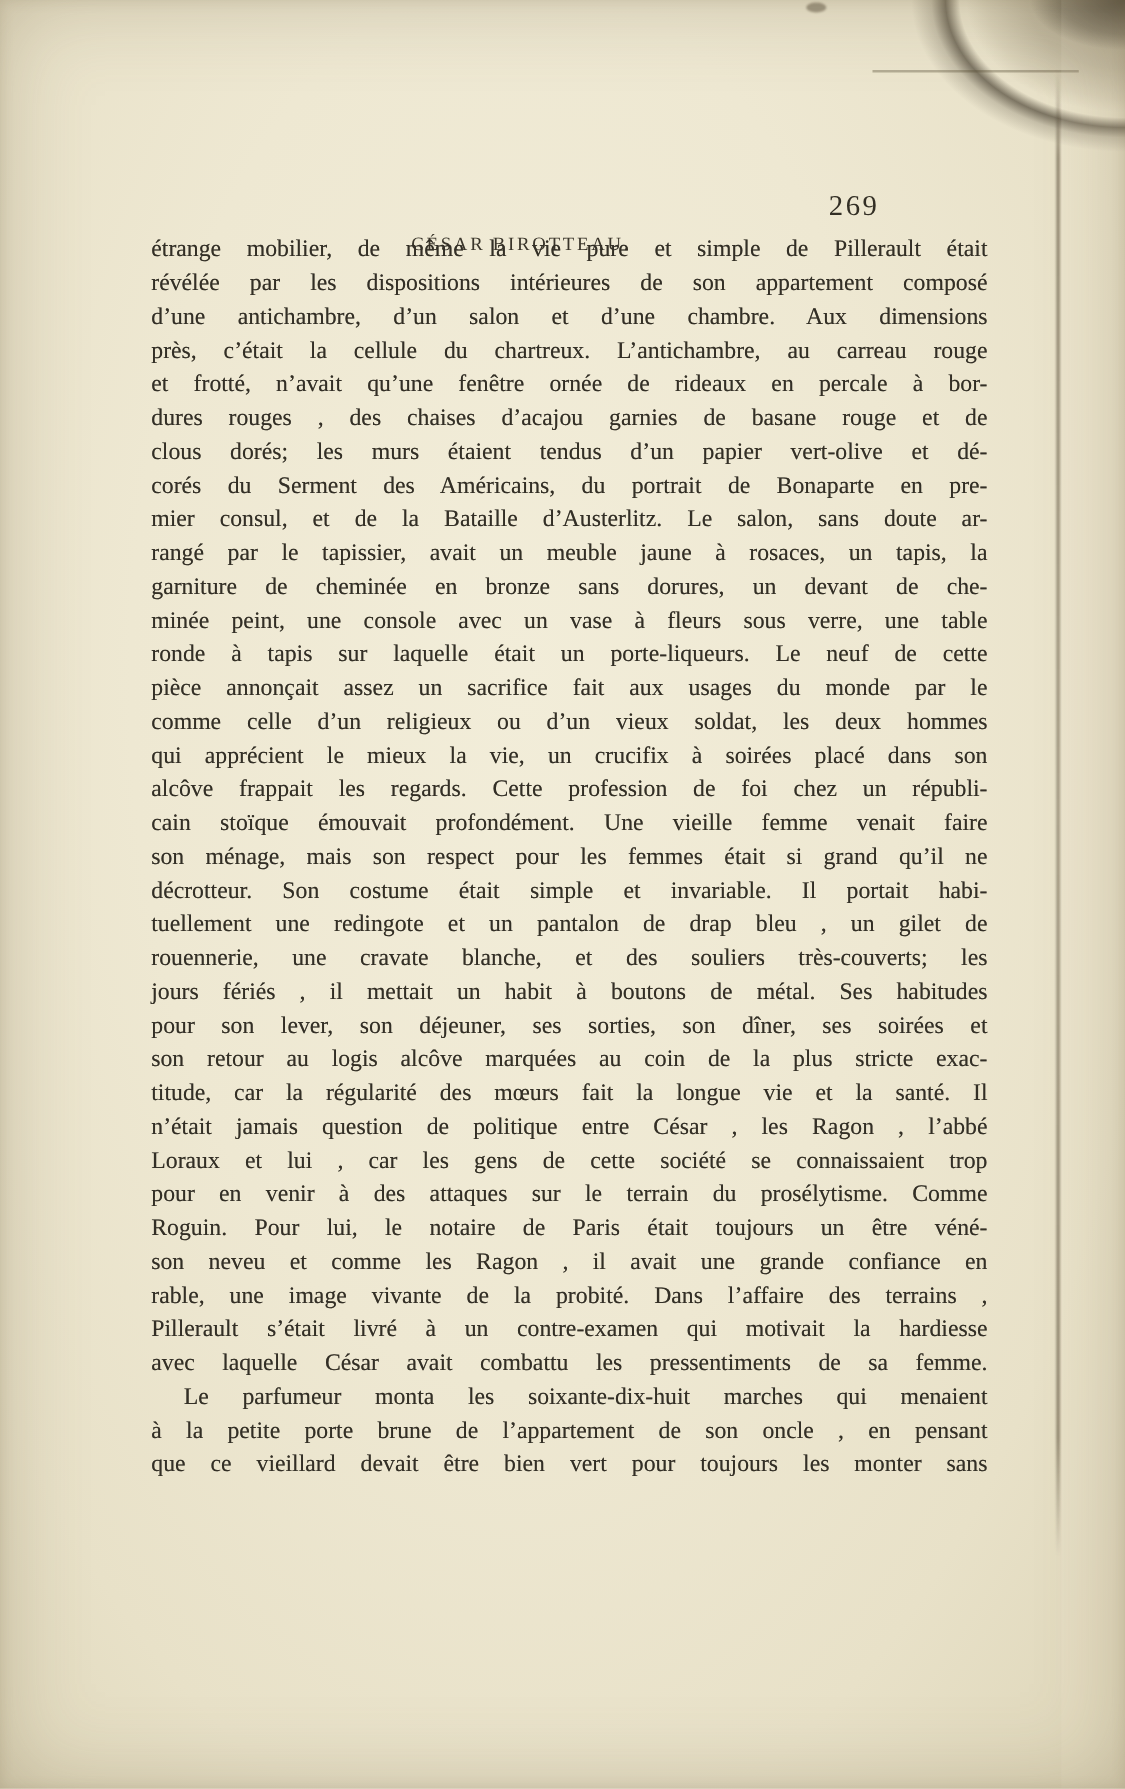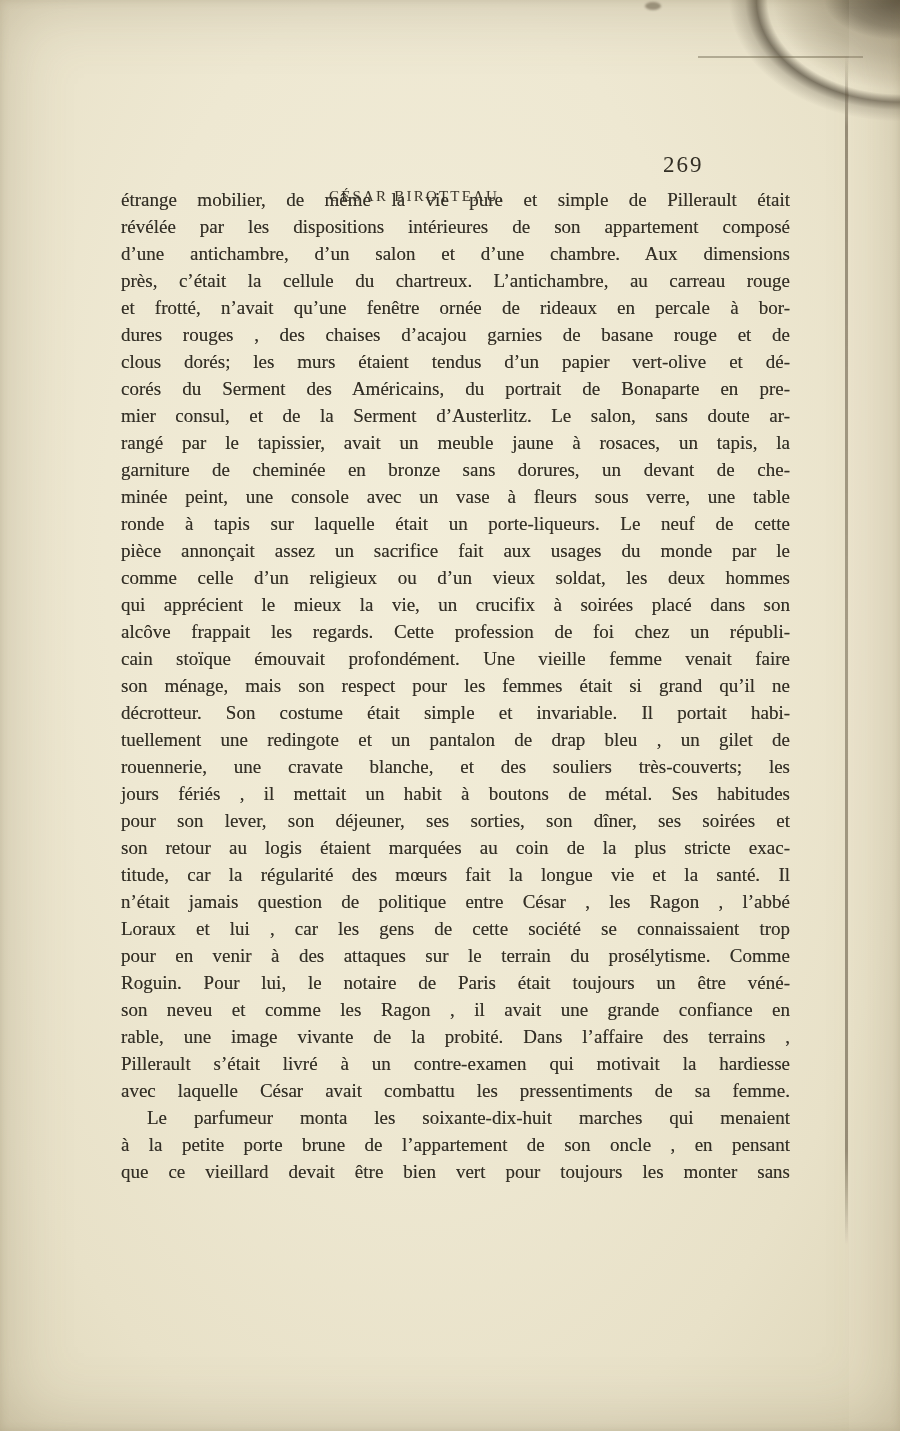--- a/index.html
+++ b/index.html
@@ -80,37 +80,37 @@
   <div class="body-text">
     <div class="paragraph">
         <div class="line">étrange mobilier, de même la vie pure et simple de Pillerault était</div>
         <div class="line">révélée par les dispositions intérieures de son appartement composé</div>
         <div class="line">d’une antichambre, d’un salon et d’une chambre. Aux dimensions</div>
         <div class="line">près, c’était la cellule du chartreux. L’antichambre, au carreau rouge</div>
         <div class="line">et frotté, n’avait qu’une fenêtre ornée de rideaux en percale à bor-</div>
         <div class="line">dures rouges , des chaises d’acajou garnies de basane rouge et de</div>
         <div class="line">clous dorés; les murs étaient tendus d’un papier vert-olive et dé-</div>
         <div class="line">corés du Serment des Américains, du portrait de Bonaparte en pre-</div>
-        <div class="line">mier consul, et de la Serment d’Austerlitz. Le salon, sans doute ar-</div>
+        <div class="line">mier consul, et de la Bataille d’Austerlitz. Le salon, sans doute ar-</div>
         <div class="line">rangé par le tapissier, avait un meuble jaune à rosaces, un tapis, la</div>
         <div class="line">garniture de cheminée en bronze sans dorures, un devant de che-</div>
         <div class="line">minée peint, une console avec un vase à fleurs sous verre, une table</div>
         <div class="line">ronde à tapis sur laquelle était un porte-liqueurs. Le neuf de cette</div>
         <div class="line">pièce annonçait assez un sacrifice fait aux usages du monde par le</div>
         <div class="line">comme celle d’un religieux ou d’un vieux soldat, les deux hommes</div>
         <div class="line">qui apprécient le mieux la vie, un crucifix à soirées placé dans son</div>
         <div class="line">alcôve frappait les regards. Cette profession de foi chez un républi-</div>
         <div class="line">cain stoïque émouvait profondément. Une vieille femme venait faire</div>
         <div class="line">son ménage, mais son respect pour les femmes était si grand qu’il ne</div>
         <div class="line">décrotteur. Son costume était simple et invariable. Il portait habi-</div>
         <div class="line">tuellement une redingote et un pantalon de drap bleu , un gilet de</div>
         <div class="line">rouennerie, une cravate blanche, et des souliers très-couverts; les</div>
         <div class="line">jours fériés , il mettait un habit à boutons de métal. Ses habitudes</div>
         <div class="line">pour son lever, son déjeuner, ses sorties, son dîner, ses soirées et</div>
-        <div class="line">son retour au logis étaient marquées au coin de la plus stricte exac-</div>
+        <div class="line">son retour au logis alcôve marquées au coin de la plus stricte exac-</div>
         <div class="line">titude, car la régularité des mœurs fait la longue vie et la santé. Il</div>
         <div class="line">n’était jamais question de politique entre César , les Ragon , l’abbé</div>
         <div class="line">Loraux et lui , car les gens de cette société se connaissaient trop</div>
         <div class="line">pour en venir à des attaques sur le terrain du prosélytisme. Comme</div>
         <div class="line">Roguin. Pour lui, le notaire de Paris était toujours un être véné-</div>
         <div class="line">son neveu et comme les Ragon , il avait une grande confiance en</div>
         <div class="line">rable, une image vivante de la probité. Dans l’affaire des terrains ,</div>
         <div class="line">Pillerault s’était livré à un contre-examen qui motivait la hardiesse</div>
         <div class="line">avec laquelle César avait combattu les pressentiments de sa femme.</div>
       </div>

